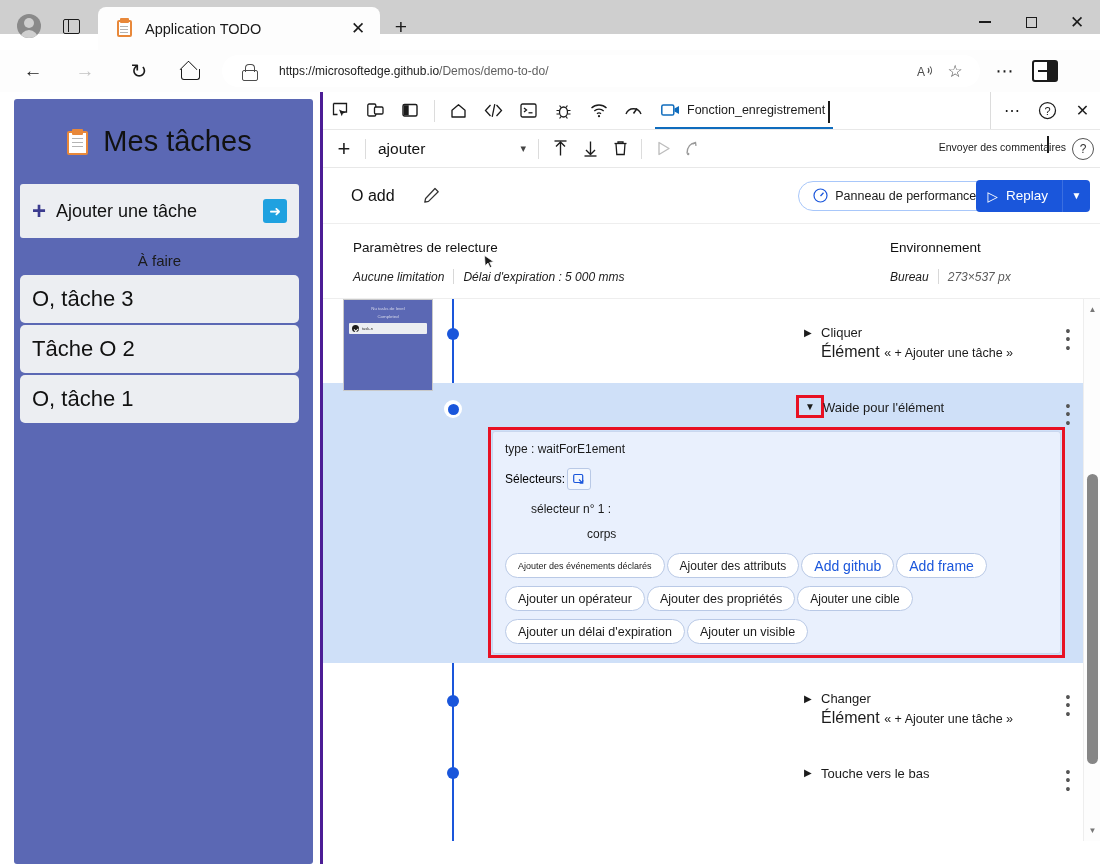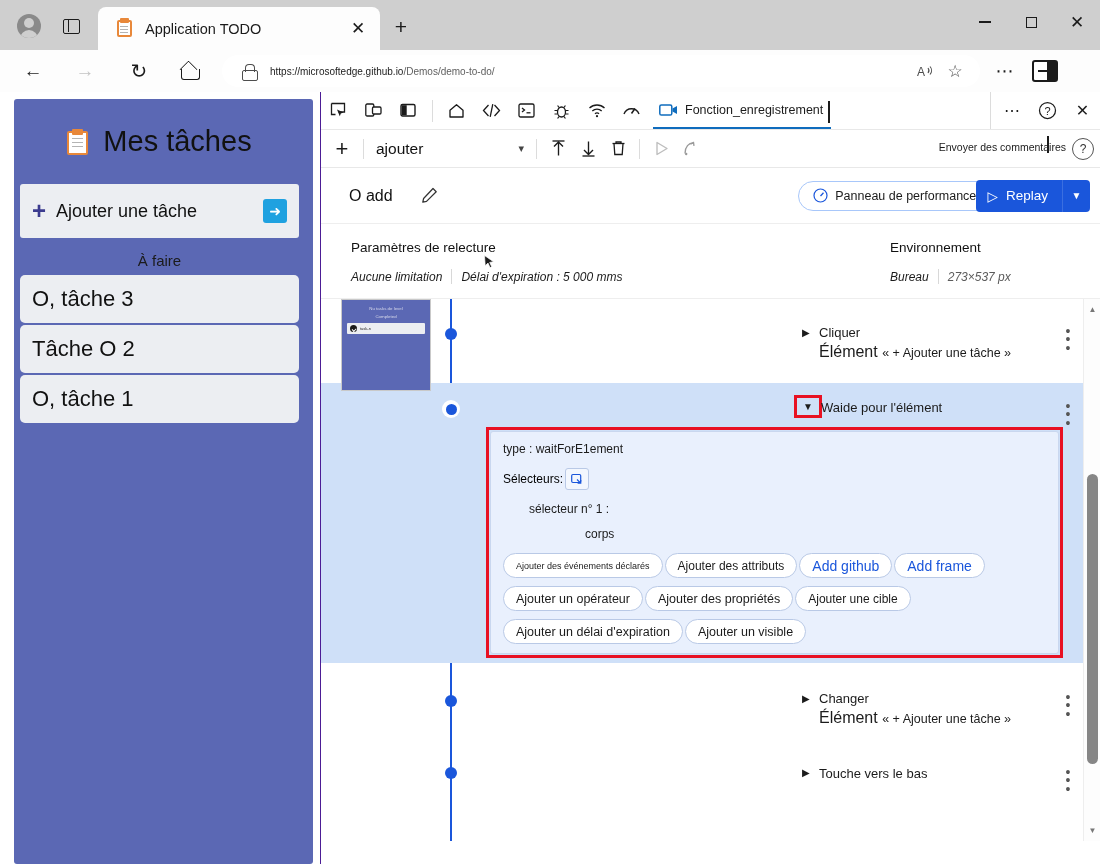--- a/index.html
+++ b/index.html
@@ -6,21 +6,21 @@
   html, body {
     width: 1100px; height: 864px;
     font-family: "Liberation Sans", sans-serif;
     overflow: hidden;
     background: #ffffff;
   }
   .app { position: relative; width: 1100px; height: 864px; background:#fff; }
 
   
   .tabstrip {
-    position:absolute; left:0; top:0; width:1100px; height:50px;
+    position:absolute; left:0; top:0; width:1100px; height:34px;
     background:#cfcfcf;
   }
   .profile-btn{
     position:absolute; left:12px; top:12px; width:34px; height:28px;
     display:flex; align-items:center; justify-content:center;
   }
   .avatar-circle{ width:24px;height:24px;border-radius:50%;background:#8a8a8a;position:relative;overflow:hidden;}
   .avatar-circle::before{content:"";position:absolute;left:7px;top:4px;width:10px;height:10px;border-radius:50%;background:#cfcfcf;}
   .avatar-circle::after{content:"";position:absolute;left:3px;top:16px;width:18px;height:12px;border-radius:9px 9px 0 0;background:#cfcfcf;}
   .tabsearch-btn{
@@ -66,21 +66,21 @@
   .home-glyph::before{content:"";position:absolute;left:0;top:5px;width:17px;height:10px;border:1.7px solid #1b1b1b;border-top:none;border-radius:0 0 3px 3px;}
   .home-glyph::after{content:"";position:absolute;left:1.5px;top:-0.5px;width:12px;height:12px;border-top:1.7px solid #1b1b1b;border-left:1.7px solid #1b1b1b;transform:rotate(45deg);border-radius:2px 0 0 0;}
 
   .urlbar{
     margin-left:16px; flex:1; height:32px; background:#fff; border-radius:16px;
     display:flex;align-items:center; margin-right:8px; max-width:758px;
   }
   .lock{width:14px;height:15px;margin-left:20px;margin-right:14px;position:relative;flex:none;}
   .lock::before{content:"";position:absolute;left:0;top:6px;width:14px;height:9px;border:1.5px solid #4d4d4d;border-radius:2px;}
   .lock::after{content:"";position:absolute;left:3.2px;top:0.5px;width:7.5px;height:7px;border:1.5px solid #4d4d4d;border-bottom:none;border-radius:4px 4px 0 0;}
-  .urltext{font-size:10px;color:#5f5f5f;white-space:nowrap;}
+  .urltext{font-size:12px;color:#5f5f5f;white-space:nowrap;margin-left:9px;}
   .urltext b{color:#1b1b1b;font-weight:400;}
   .ub-ico{width:30px;height:30px;display:flex;align-items:center;justify-content:center;color:#4d4d4d;font-size:15px;}
   .ub-ico.read{margin-left:auto;}
   .ub-ico.star{margin-right:10px;font-size:17px;}
   .nav-right{display:flex;align-items:center;margin-right:10px;}
   .ellipsis{width:34px;height:32px;display:flex;align-items:center;justify-content:center;font-size:18px;color:#1b1b1b;letter-spacing:1px;}
   .sidebar-toggle{width:26px;height:22px;border:2px solid #1b1b1b;border-radius:3px;position:relative;margin-left:10px;margin-right:6px;background:#fff;}
   .sidebar-toggle::before{content:"";position:absolute;right:0;top:0;width:9px;height:18px;background:#1b1b1b;}
   .sidebar-toggle::after{content:"";position:absolute;left:4px;top:7.5px;width:10px;height:2px;background:#1b1b1b;}
 
@@ -108,21 +108,21 @@
   .add-arrow{width:24px;height:24px;background:#1fa1e0;border-radius:3px;display:flex;align-items:center;justify-content:center;color:#fff;font-size:14px;}
   .todo-section{text-align:center;font-size:15px;color:#1b1b1b;margin-bottom:6px;}
   .todo-item{
     background:#eceef2;border-radius:5px;height:48px;display:flex;align-items:center;
     padding:0 12px;margin-bottom:2px;font-size:22px;color:#111;
   }
 
   
   .devtools{
     position:absolute;left:320px;top:92px;width:780px;height:772px;background:#fff;
-    border-left:1px solid #4c1d95;
+    border-left:3px solid #4c1d95;
   }
   .dt-topbar{
     height:38px;display:flex;align-items:center;border-bottom:1px solid #e8e8e8;position:relative;
   }
   .dt-ico{width:35px;height:36px;display:flex;align-items:center;justify-content:center;color:#1b1b1b;flex:none;}
   .dt-sep{width:1px;height:22px;background:#dcdcdc;margin:0 6px;}
   .tab-panel{
     height:37px;display:flex;align-items:center;padding:0 8px 0 6px;gap:7px;
     border-bottom:2px solid #0f6cbd;color:#0f6cbd;margin-left:4px;
   }

